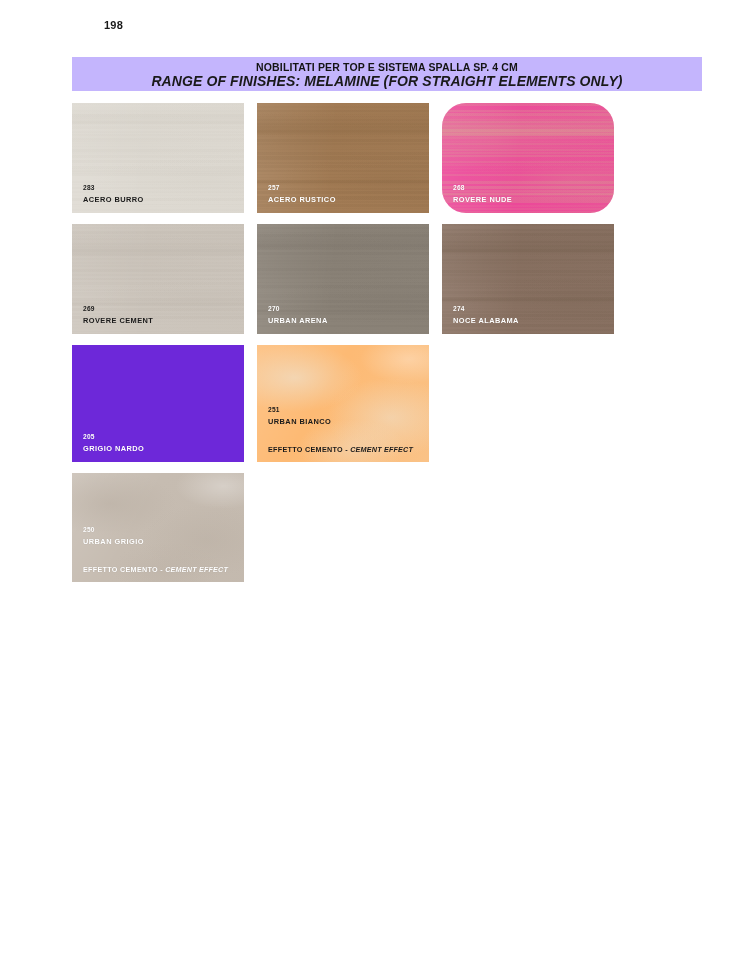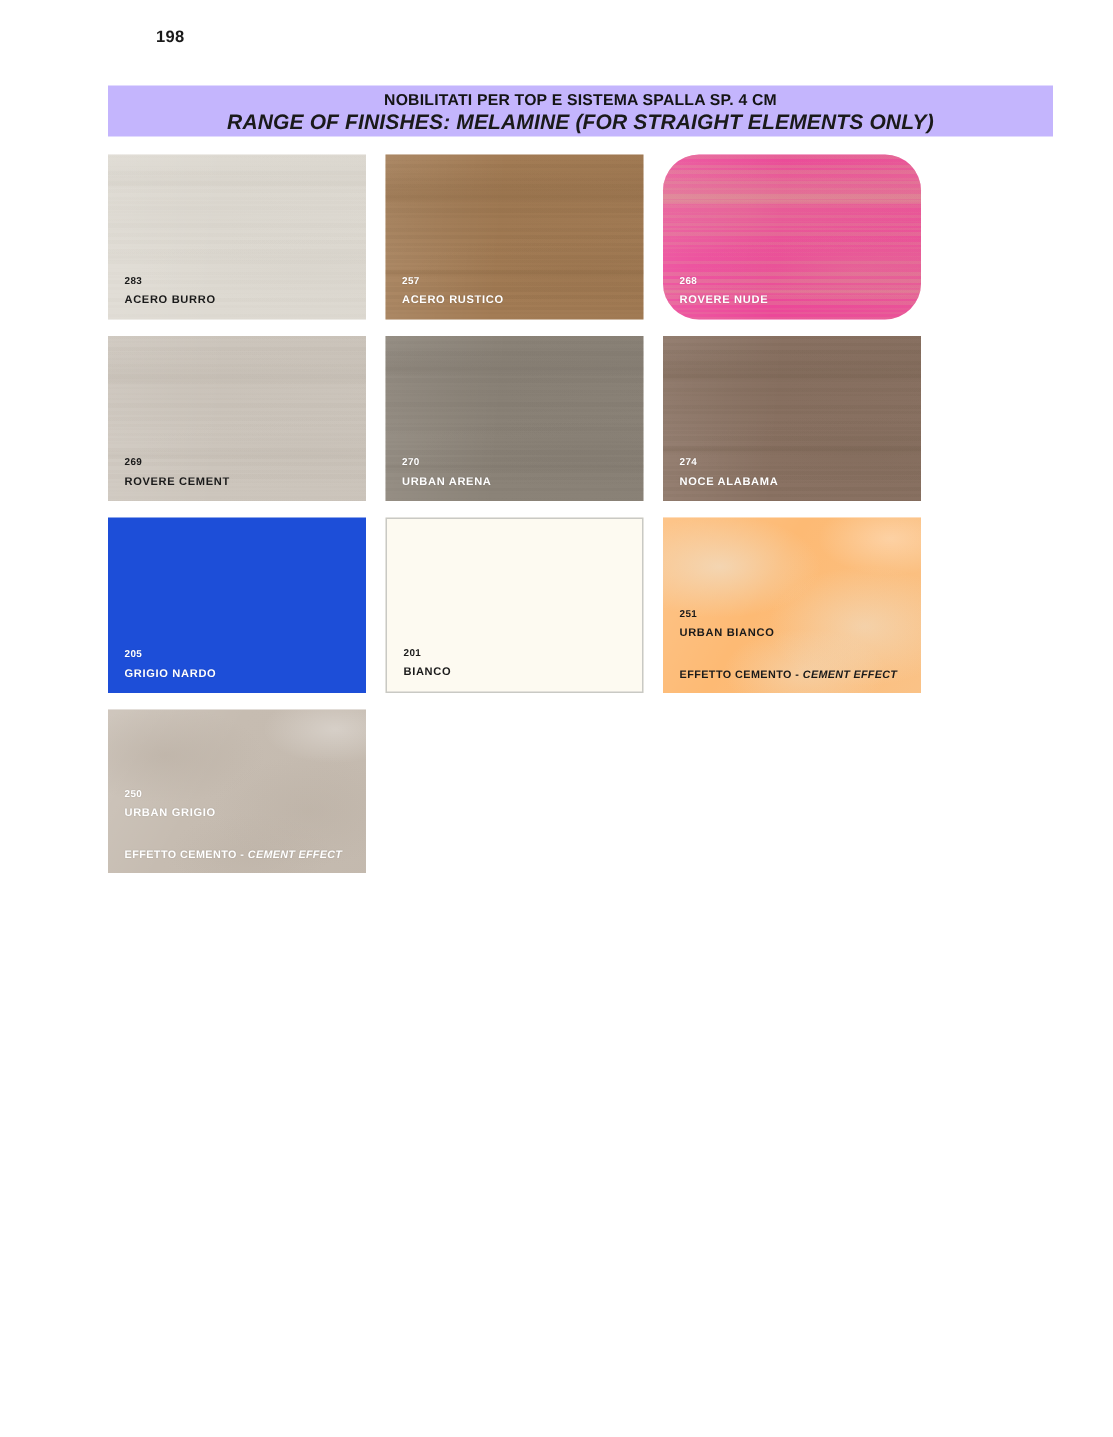--- a/index.html
+++ b/index.html
@@ -206,33 +206,27 @@
       <div class="grain2" style="background: linear-gradient(rgba(0, 0, 0, 0) 0%, rgba(117, 96, 79, 0.3) 25%, rgba(0, 0, 0, 0) 28%, rgba(0, 0, 0, 0) 66%, rgba(117, 96, 79, 0.26) 69%, rgba(0, 0, 0, 0) 72%), radial-gradient(120% 40% at 30% 35%, rgba(117, 96, 79, 0.22) 0%, rgba(0, 0, 0, 0) 70%), radial-gradient(90% 30% at 75% 70%, rgba(117, 96, 79, 0.2) 0%, rgba(0, 0, 0, 0) 72%), linear-gradient(95deg, rgba(255, 255, 255, 0.1) 0%, rgba(0, 0, 0, 0) 45%, rgba(117, 96, 79, 0.1) 100%);"></div>
       <div class="swatch-caption">
         <span class="code light-text">274</span>
         <span class="name light-text">NOCE ALABAMA</span>
       </div>
     </div>
   </div>
 
   <div class="grid-row">
 
-    <div class="swatch tall" id="sw6" style="background: #1d4ed8; padding-left: 11px;">
+    <div class="swatch tall" id="sw6" style="background: #6d28d9; padding-left: 11px;">
       <div class="swatch-caption">
         <span class="code light-text">205</span>
         <span class="name light-text">GRIGIO NARDO</span>
       </div>
     </div>
 
-    <div class="swatch tall bordered" id="sw7" style="background: rgb(253, 250, 241);">
-      <div class="swatch-caption">
-        <span class="code dark-text">201</span>
-        <span class="name dark-text">BIANCO</span>
-      </div>
-    </div>
 
     <div class="swatch tall" id="sw8" style="background: #fdba74;">
       <div class="grain" style="background: radial-gradient(60% 45% at 22% 28%, rgba(236, 232, 221, 0.55) 0%, rgba(0, 0, 0, 0) 65%), radial-gradient(55% 50% at 78% 62%, rgba(236, 232, 221, 0.45) 0%, rgba(0, 0, 0, 0) 68%), radial-gradient(45% 35% at 55% 88%, rgba(236, 232, 221, 0.38) 0%, rgba(0, 0, 0, 0) 70%), radial-gradient(40% 30% at 88% 12%, rgba(255, 255, 255, 0.3) 0%, rgba(0, 0, 0, 0) 70%), linear-gradient(120deg, rgba(255, 255, 255, 0.16) 0%, rgba(0, 0, 0, 0) 40%, rgba(236, 232, 221, 0.18) 100%);"></div>
       <div class="swatch-caption triple">
         <span class="code dark-text">251</span>
         <span class="name dark-text">URBAN BIANCO</span>
         <span class="effect dark-text"><span>EFFETTO CEMENTO - </span><span class="en">CEMENT EFFECT</span></span>
       </div>
     </div>
   </div>

